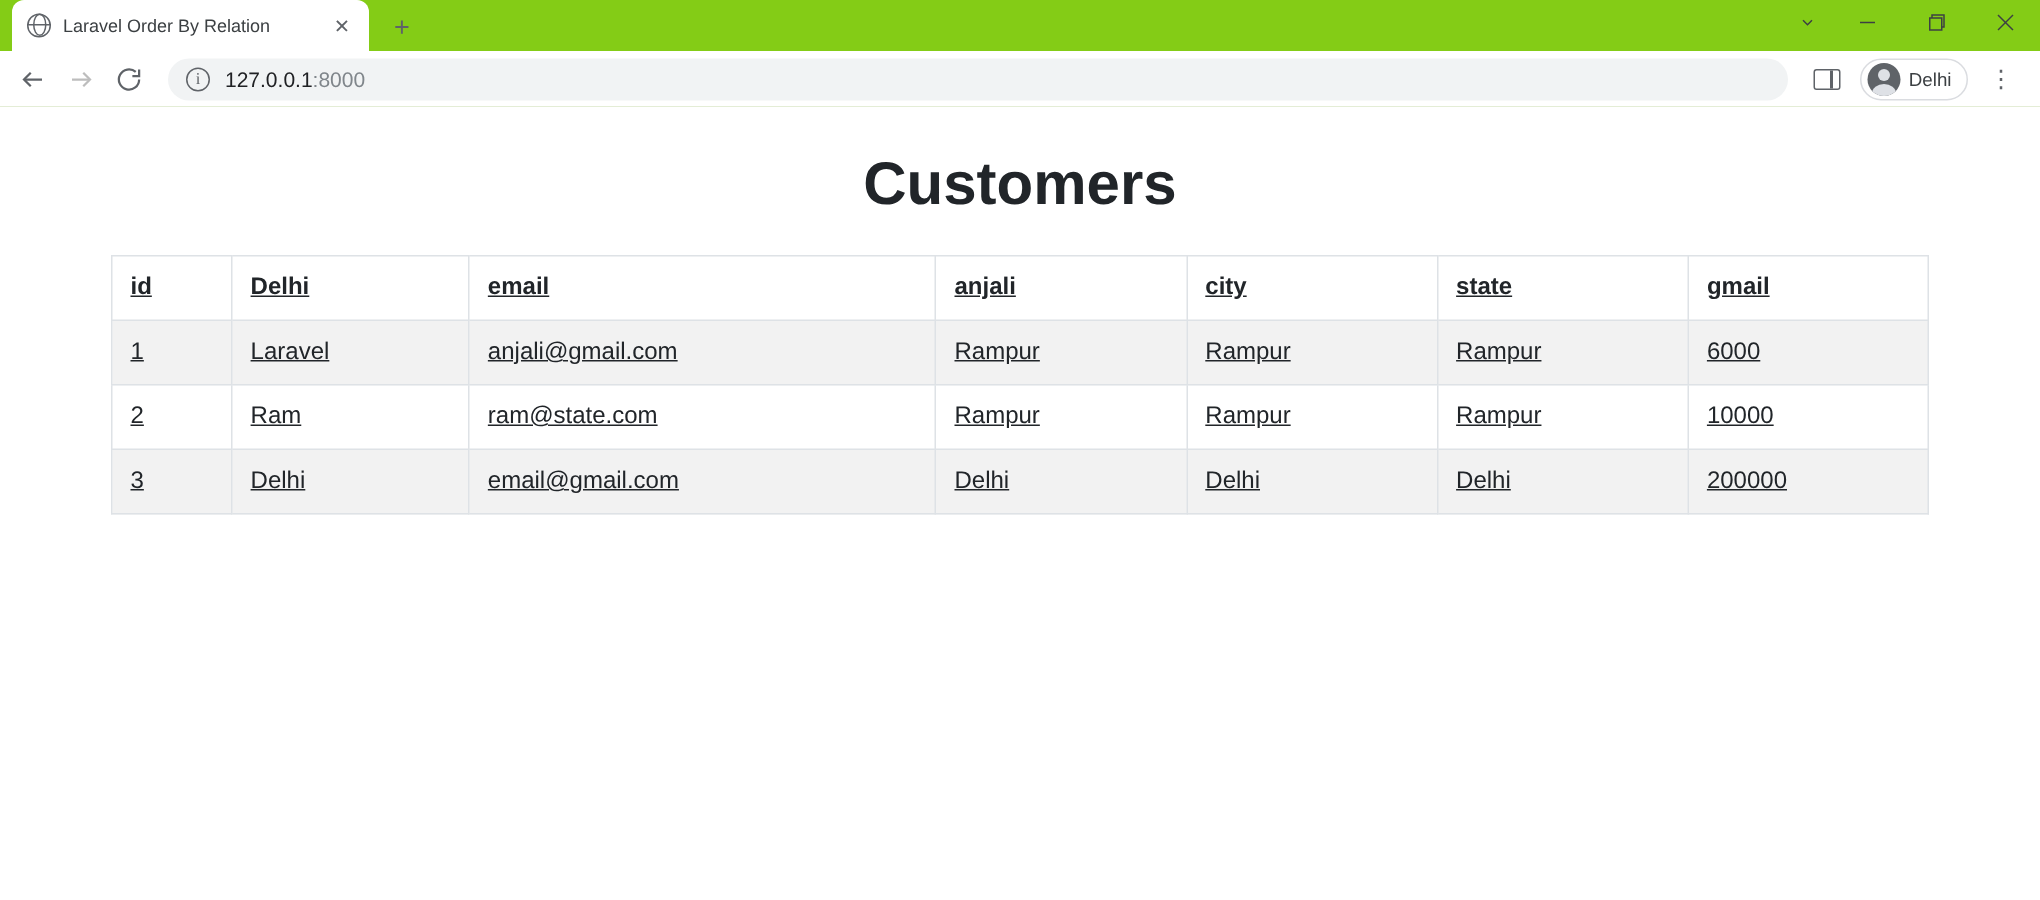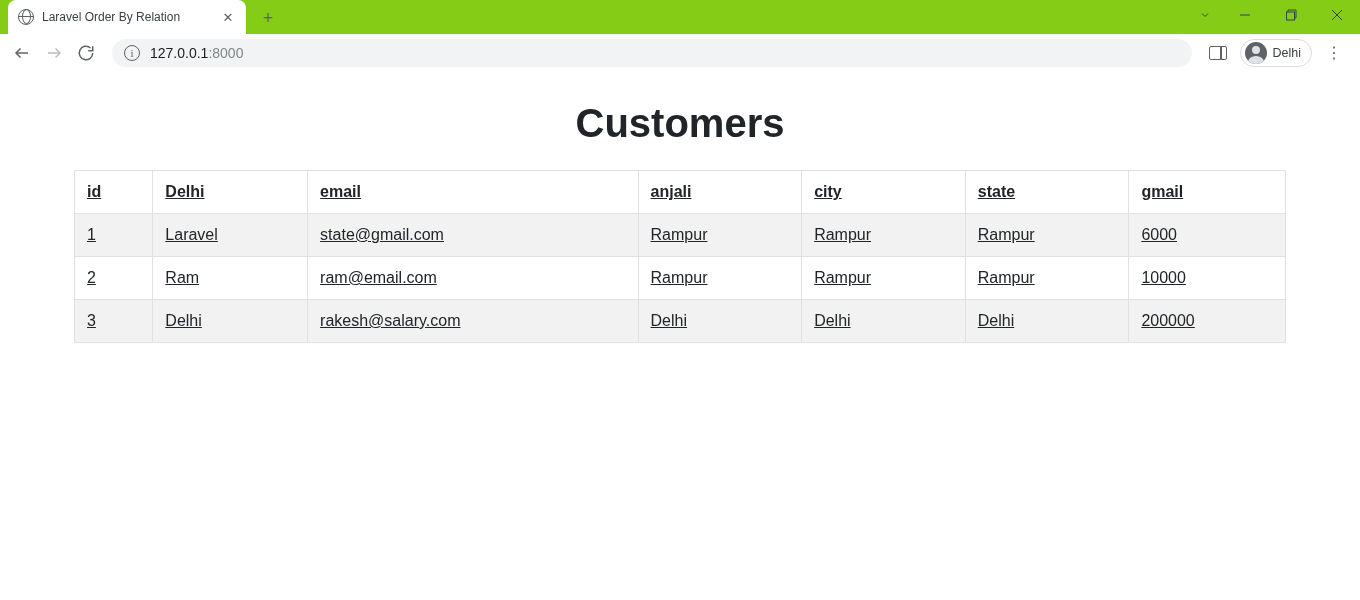--- a/index.html
+++ b/index.html
@@ -356,39 +356,39 @@
           <th>anjali</th>
           <th>city</th>
           <th>state</th>
           <th>gmail</th>
         </tr>
       </thead>
       <tbody>
         <tr>
           <td>1</td>
           <td>Laravel</td>
-          <td>state@gmail.com</td>
+          <td>anjali@gmail.com</td>
           <td>Rampur</td>
           <td>Rampur</td>
           <td>Rampur</td>
           <td>6000</td>
         </tr>
         <tr>
           <td>2</td>
           <td>Ram</td>
-          <td>ram@email.com</td>
+          <td>ram@state.com</td>
           <td>Rampur</td>
           <td>Rampur</td>
           <td>Rampur</td>
           <td>10000</td>
         </tr>
         <tr>
           <td>3</td>
           <td>Delhi</td>
-          <td>rakesh@salary.com</td>
+          <td>email@gmail.com</td>
           <td>Delhi</td>
           <td>Delhi</td>
           <td>Delhi</td>
           <td>200000</td>
         </tr>
       </tbody>
     </table>
   </div>
 </div>
 

